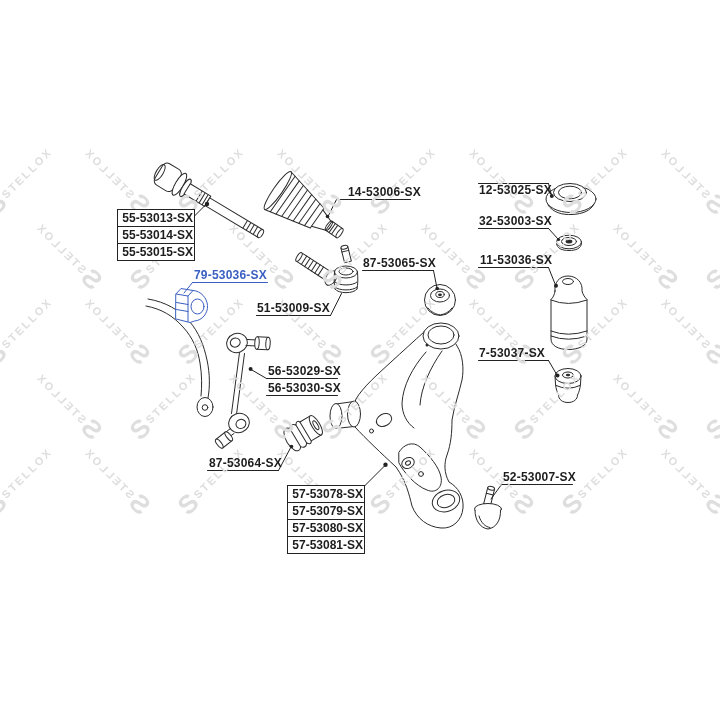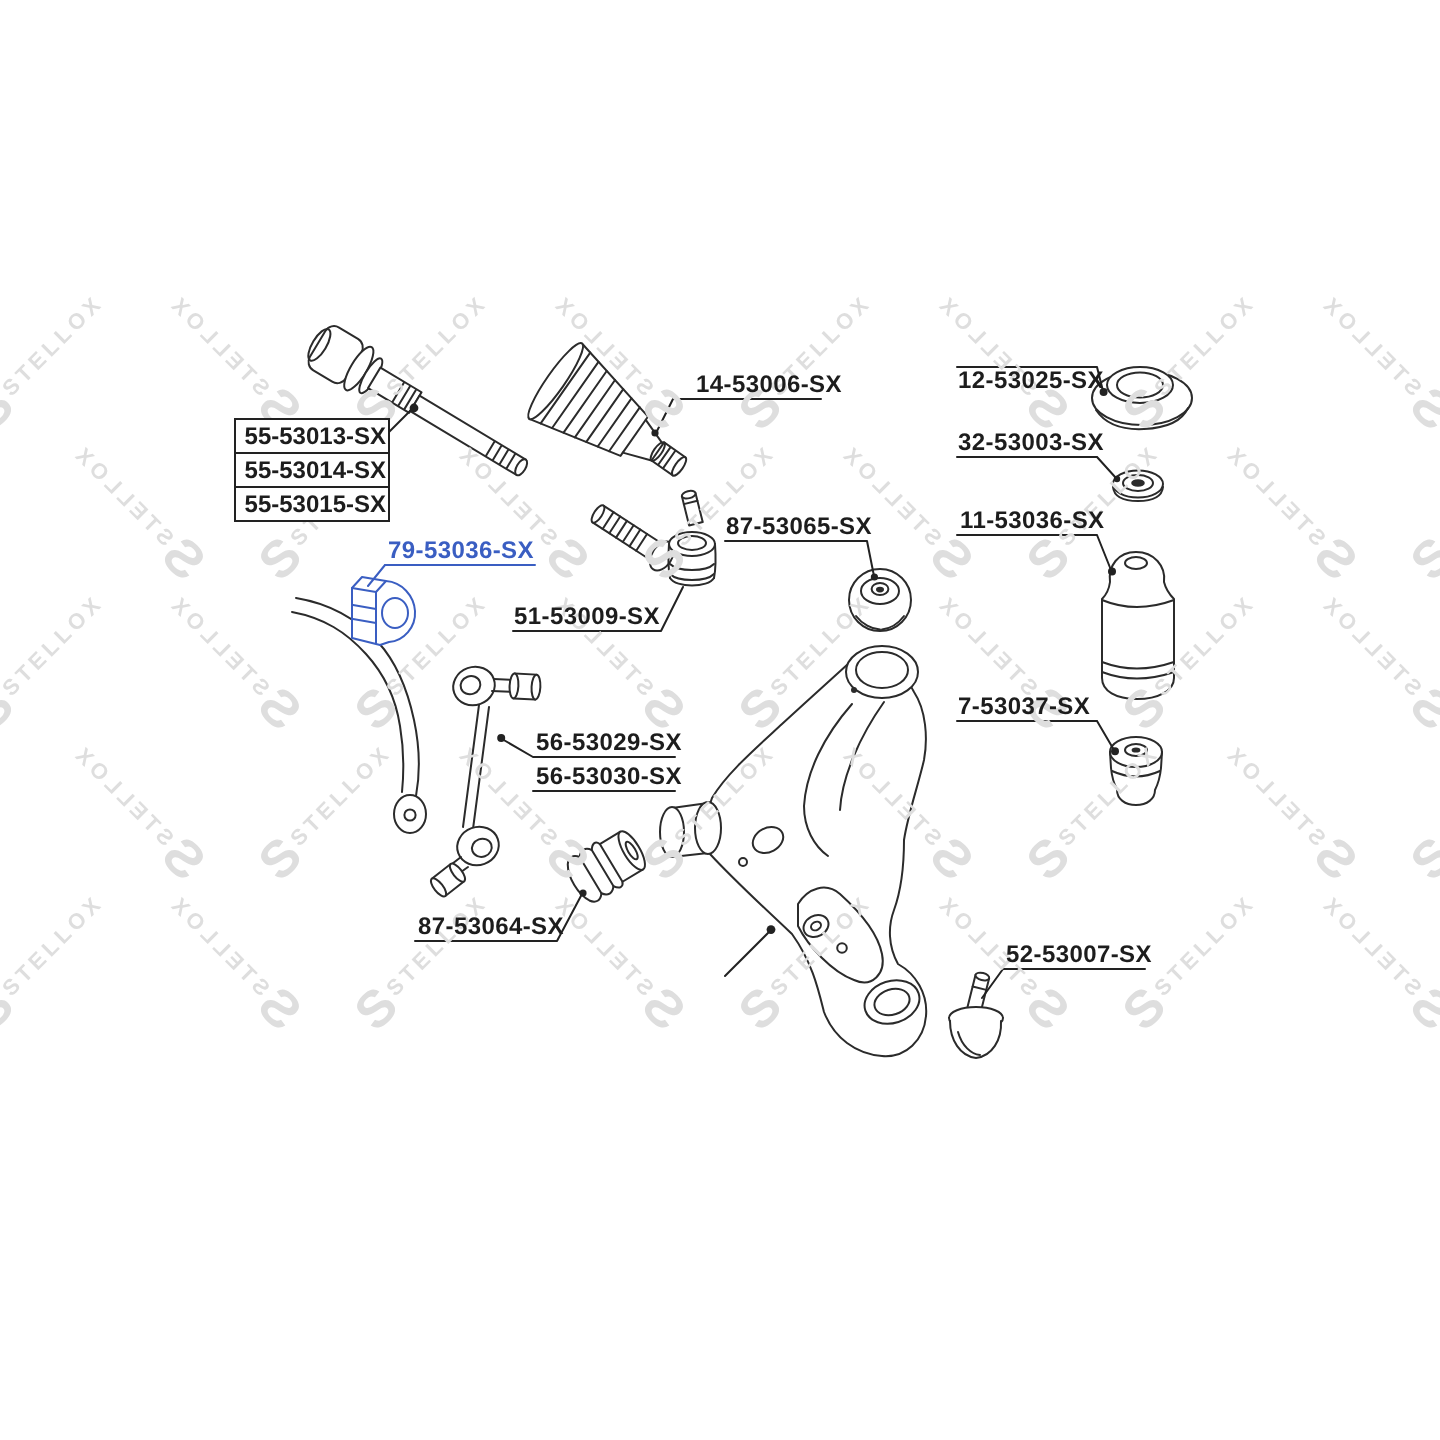--- a/index.html
+++ b/index.html
@@ -422,17 +422,23 @@
     <div class="lbl" style="left:480px;top:254px">11-53036-SX</div>
 
     <div class="lbl" style="left:479px;top:347px">7-53037-SX</div>
 
     <div class="lbl" style="left:268px;top:365px">56-53029-SX</div>
 
     <div class="lbl" style="left:268px;top:382px">56-53030-SX</div>
 
     <div class="lbl" style="left:209px;top:457px">87-53064-SX</div>
 
+    <div class="pn-box" style="left:287px;top:485px;width:76px">
+      <div class="row">57-53078-SX</div>
+      <div class="row">57-53079-SX</div>
+      <div class="row">57-53080-SX</div>
+      <div class="row">57-53081-SX</div>
+    </div>
 
     <div class="lbl" style="left:503px;top:471px">52-53007-SX</div>
 
   </div>
 </div>
 
 </body></html>

